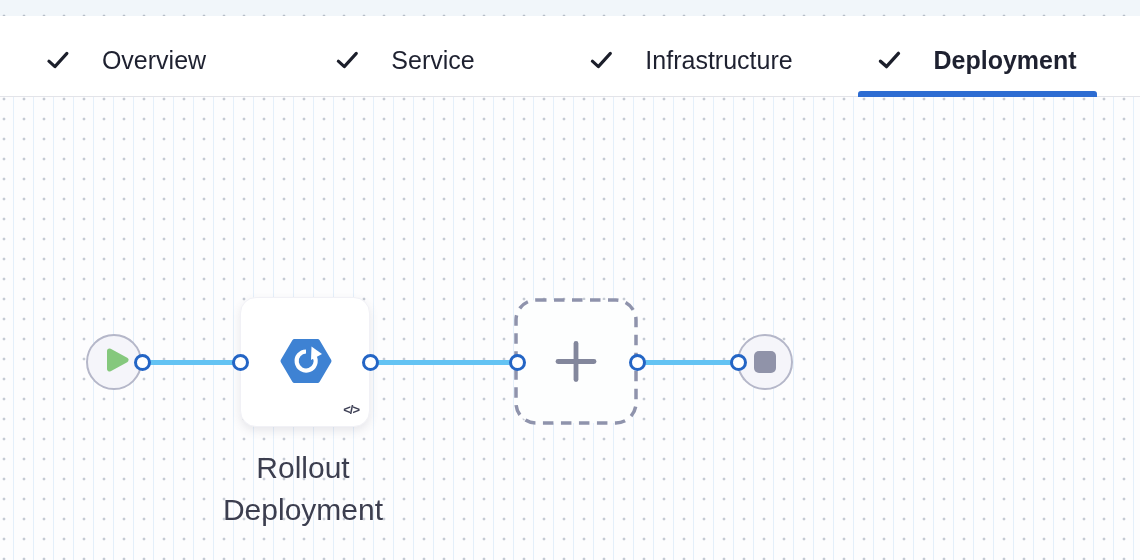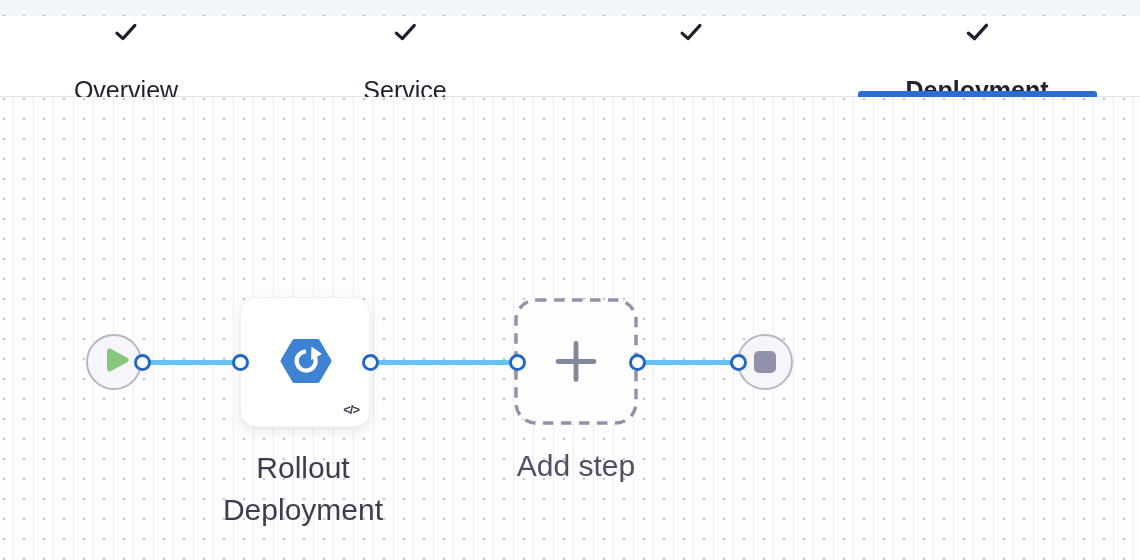--- a/index.html
+++ b/index.html
@@ -28,21 +28,20 @@
   }
   .tab {
     position: absolute; top: 4px; height: 100%;
     display: flex; align-items: center; gap: 32px;
     transform: translateX(-50%);
     cursor: pointer;
     color: #1e2130;
     font-size: 25px;
     font-weight: 500;
     white-space: nowrap;
-    flex-direction: column;
   }
   .tab:nth-of-type(1) { left: 126px; }
   .tab:nth-of-type(2) { left: 405px; align-items: center; }
   .tab:nth-of-type(3) { left: 691px; }
   .tab:nth-of-type(4) { left: 977px; font-weight: 700; }
   .tab .check { width: 24px; height: 24px; flex: 0 0 auto; }
   .tab .check svg { display: block; width: 100%; height: 100%; }
   .tab-underline {
     position: absolute; left: 858px; bottom: -1px;
     width: 239px; height: 6px;
@@ -147,20 +146,21 @@
     </span>
     <span>Service</span>
   </div>
 
   <div class="tab">
     <span class="check">
       <svg viewBox="0 0 20 20">
           <polyline points="2.5,11 7.5,15.5 17.5,4.5" fill="none" stroke="#1c1f2b" stroke-width="2.6" stroke-linecap="round" stroke-linejoin="round"></polyline>
         </svg>
     </span>
+    <span>Infrastructure</span>
   </div>
 
   <div class="tab">
     <span class="check">
       <svg viewBox="0 0 20 20">
           <polyline points="2.5,11 7.5,15.5 17.5,4.5" fill="none" stroke="#1c1f2b" stroke-width="2.8" stroke-linecap="round" stroke-linejoin="round"></polyline>
         </svg>
     </span>
     <span>Deployment</span>
   </div>
@@ -208,15 +208,14 @@
   </div>
 
   <div class="port p1"></div>
   <div class="port p2"></div>
   <div class="port p3"></div>
   <div class="port p4"></div>
   <div class="port p5"></div>
   <div class="port p6"></div>
 
   <div class="node-label rollout">Rollout Deployment</div>
-  <div class="node-label addstep">Add step</div>
 
 </div>
 
 </body></html>

